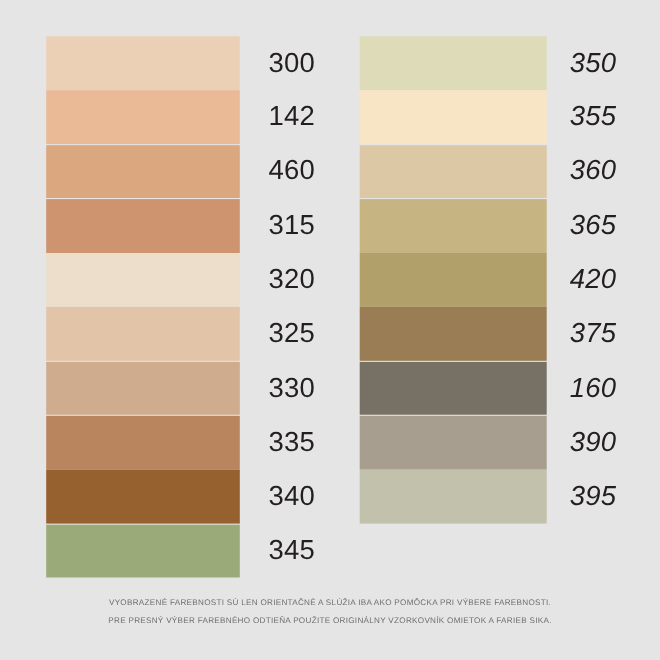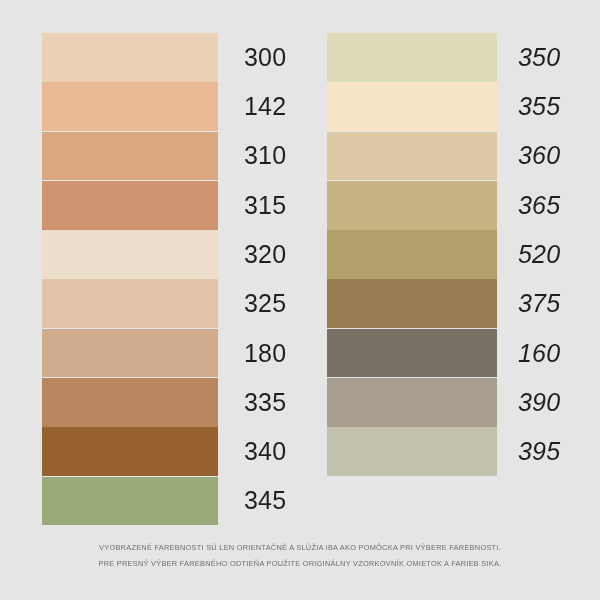--- a/index.html
+++ b/index.html
@@ -90,37 +90,37 @@
         <div class="swatch-row">
           <div class="swatch" style="background: rgb(235, 208, 182);"></div>
           <div class="swatch-label">300</div>
         </div>
         <div class="swatch-row">
           <div class="swatch" style="background: rgb(234, 186, 151);"></div>
           <div class="swatch-label">142</div>
         </div>
         <div class="swatch-row">
           <div class="swatch" style="background: rgb(219, 167, 127);"></div>
-          <div class="swatch-label">310</div>
+          <div class="swatch-label">460</div>
         </div>
         <div class="swatch-row">
           <div class="swatch" style="background: rgb(206, 148, 112);"></div>
           <div class="swatch-label">315</div>
         </div>
         <div class="swatch-row">
           <div class="swatch" style="background: rgb(237, 222, 203);"></div>
           <div class="swatch-label">320</div>
         </div>
         <div class="swatch-row">
           <div class="swatch" style="background: rgb(226, 197, 168);"></div>
           <div class="swatch-label">325</div>
         </div>
         <div class="swatch-row">
           <div class="swatch" style="background: rgb(206, 172, 141);"></div>
-          <div class="swatch-label">180</div>
+          <div class="swatch-label">330</div>
         </div>
         <div class="swatch-row">
           <div class="swatch" style="background: rgb(185, 133, 95);"></div>
           <div class="swatch-label">335</div>
         </div>
         <div class="swatch-row">
           <div class="swatch" style="background: rgb(150, 96, 47);"></div>
           <div class="swatch-label">340</div>
         </div>
         <div class="swatch-row">
@@ -140,21 +140,21 @@
         <div class="swatch-row">
           <div class="swatch" style="background: rgb(220, 200, 164);"></div>
           <div class="swatch-label">360</div>
         </div>
         <div class="swatch-row">
           <div class="swatch" style="background: rgb(198, 180, 131);"></div>
           <div class="swatch-label">365</div>
         </div>
         <div class="swatch-row">
           <div class="swatch" style="background: rgb(178, 160, 106);"></div>
-          <div class="swatch-label">520</div>
+          <div class="swatch-label">420</div>
         </div>
         <div class="swatch-row">
           <div class="swatch" style="background: rgb(154, 125, 85);"></div>
           <div class="swatch-label">375</div>
         </div>
         <div class="swatch-row">
           <div class="swatch" style="background: rgb(119, 112, 100);"></div>
           <div class="swatch-label">160</div>
         </div>
         <div class="swatch-row">

